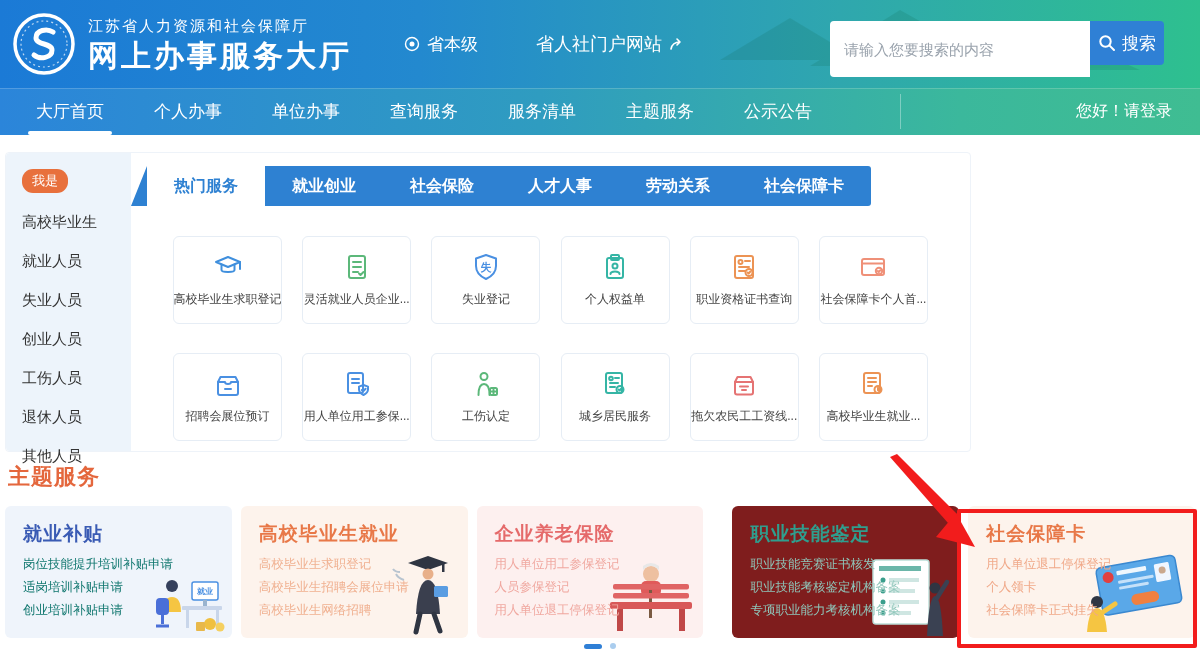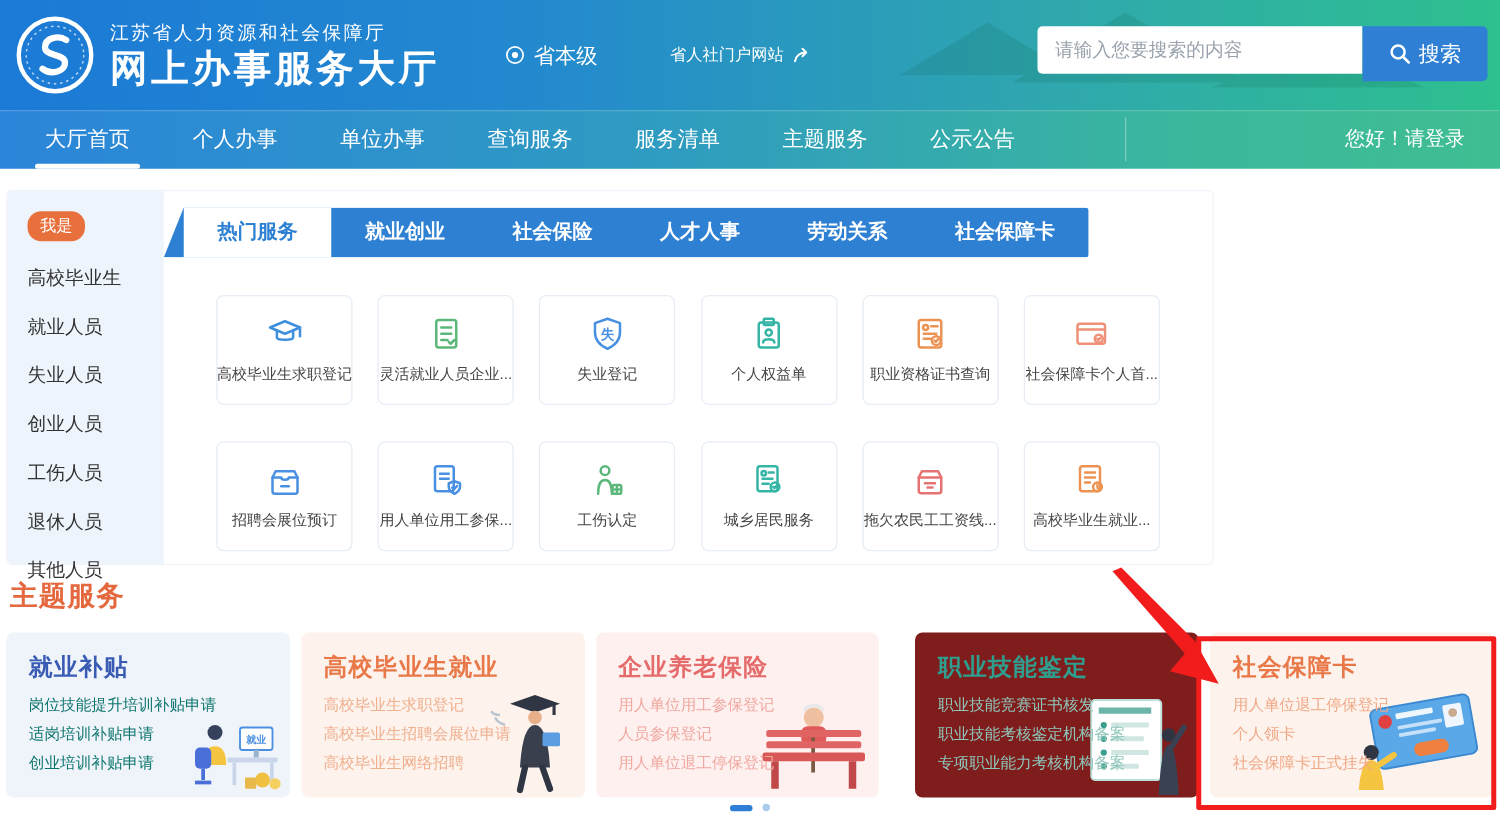--- a/index.html
+++ b/index.html
@@ -9,26 +9,26 @@
   
   .header{position:absolute;left:0;top:0;width:1200px;height:88px;
     background:linear-gradient(90deg,#1b7ad6 0%,#2389cf 35%,#2fa7ae 70%,#2ec08f 100%);
     display:flex;align-items:center;}
   .scenery{position:absolute;right:0;top:0;height:88px;width:480px;opacity:.14;pointer-events:none;}
   .logo{width:64px;height:64px;margin-left:12px;flex:0 0 auto;}
   .title-block{margin-left:12px;color:#fff;}
   .org-name{font-size:15px;letter-spacing:2px;margin-bottom:3px;}
   .site-title{font-size:30px;font-weight:bold;letter-spacing:3px;line-height:1.1;}
   .region{display:flex;align-items:center;gap:7px;margin-left:52px;color:#fff;font-size:17px;cursor:pointer;}
-  .portal{display:flex;align-items:center;gap:7px;margin-left:58px;color:#fff;font-size:13px;cursor:pointer;}
+  .portal{display:flex;align-items:center;gap:7px;margin-left:58px;color:#fff;font-size:18px;cursor:pointer;}
   .search{position:absolute;left:830px;top:21px;display:flex;height:44px;}
-  .search input{width:260px;height:38px;border:none;outline:none;padding:0 14px;font-size:15px;
+  .search input{width:260px;height:56px;border:none;outline:none;padding:0 14px;font-size:15px;
     border-radius:4px 0 0 4px;box-sizing:border-box;color:#3b82f6;font-family:inherit;}
   .search input::placeholder{color:#9aa3ad;}
-  .search button{width:100px;height:44px;border:none;background:#2f80d5;color:#fff;font-size:17px;
+  .search button{width:74px;height:44px;border:none;background:#2f80d5;color:#fff;font-size:17px;
     border-radius:0 4px 4px 0;display:flex;align-items:center;justify-content:center;gap:6px;cursor:pointer;font-family:inherit;}
 
   
   .nav{position:absolute;left:0;top:88px;width:1200px;height:47px;
     background:linear-gradient(90deg,#2b85da 0%,#2f9cc0 45%,#3bb89c 80%,#3fbd92 100%);
     display:flex;align-items:center;color:#fff;box-shadow:inset 0 1px 0 rgba(255,255,255,.18);}
   .nav-item{position:relative;font-size:17px;padding:0 14px;margin-left:22px;line-height:47px;height:47px;cursor:pointer;white-space:nowrap;}
   .nav-item.active::after{content:"";position:absolute;left:6px;right:6px;bottom:0;height:4px;background:#fff;border-radius:2px;}
   .nav-divider{position:absolute;left:900px;top:6px;height:35px;width:1px;background:rgba(255,255,255,.35);}
   .login{margin-left:auto;margin-right:28px;font-size:16px;cursor:pointer;}

